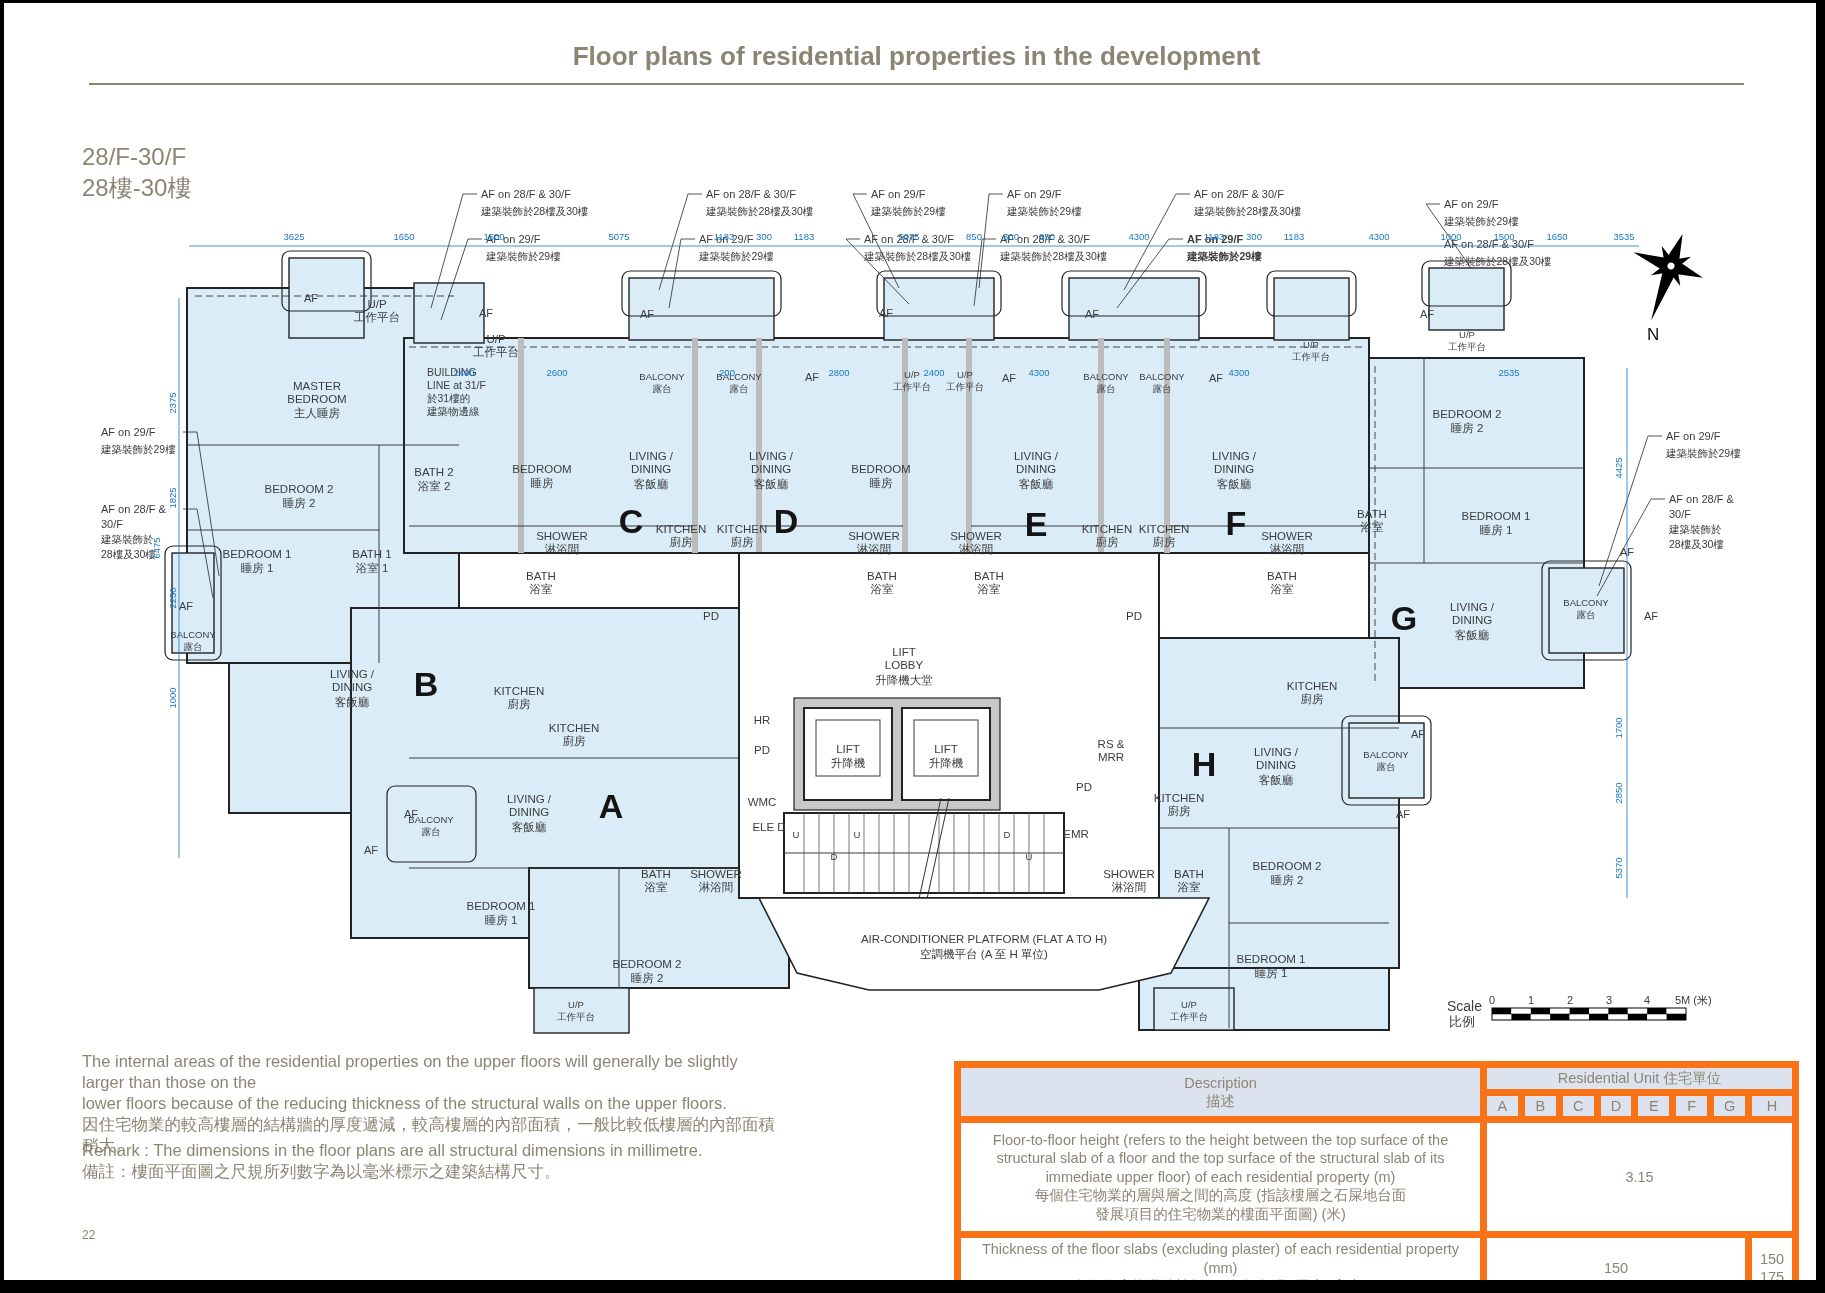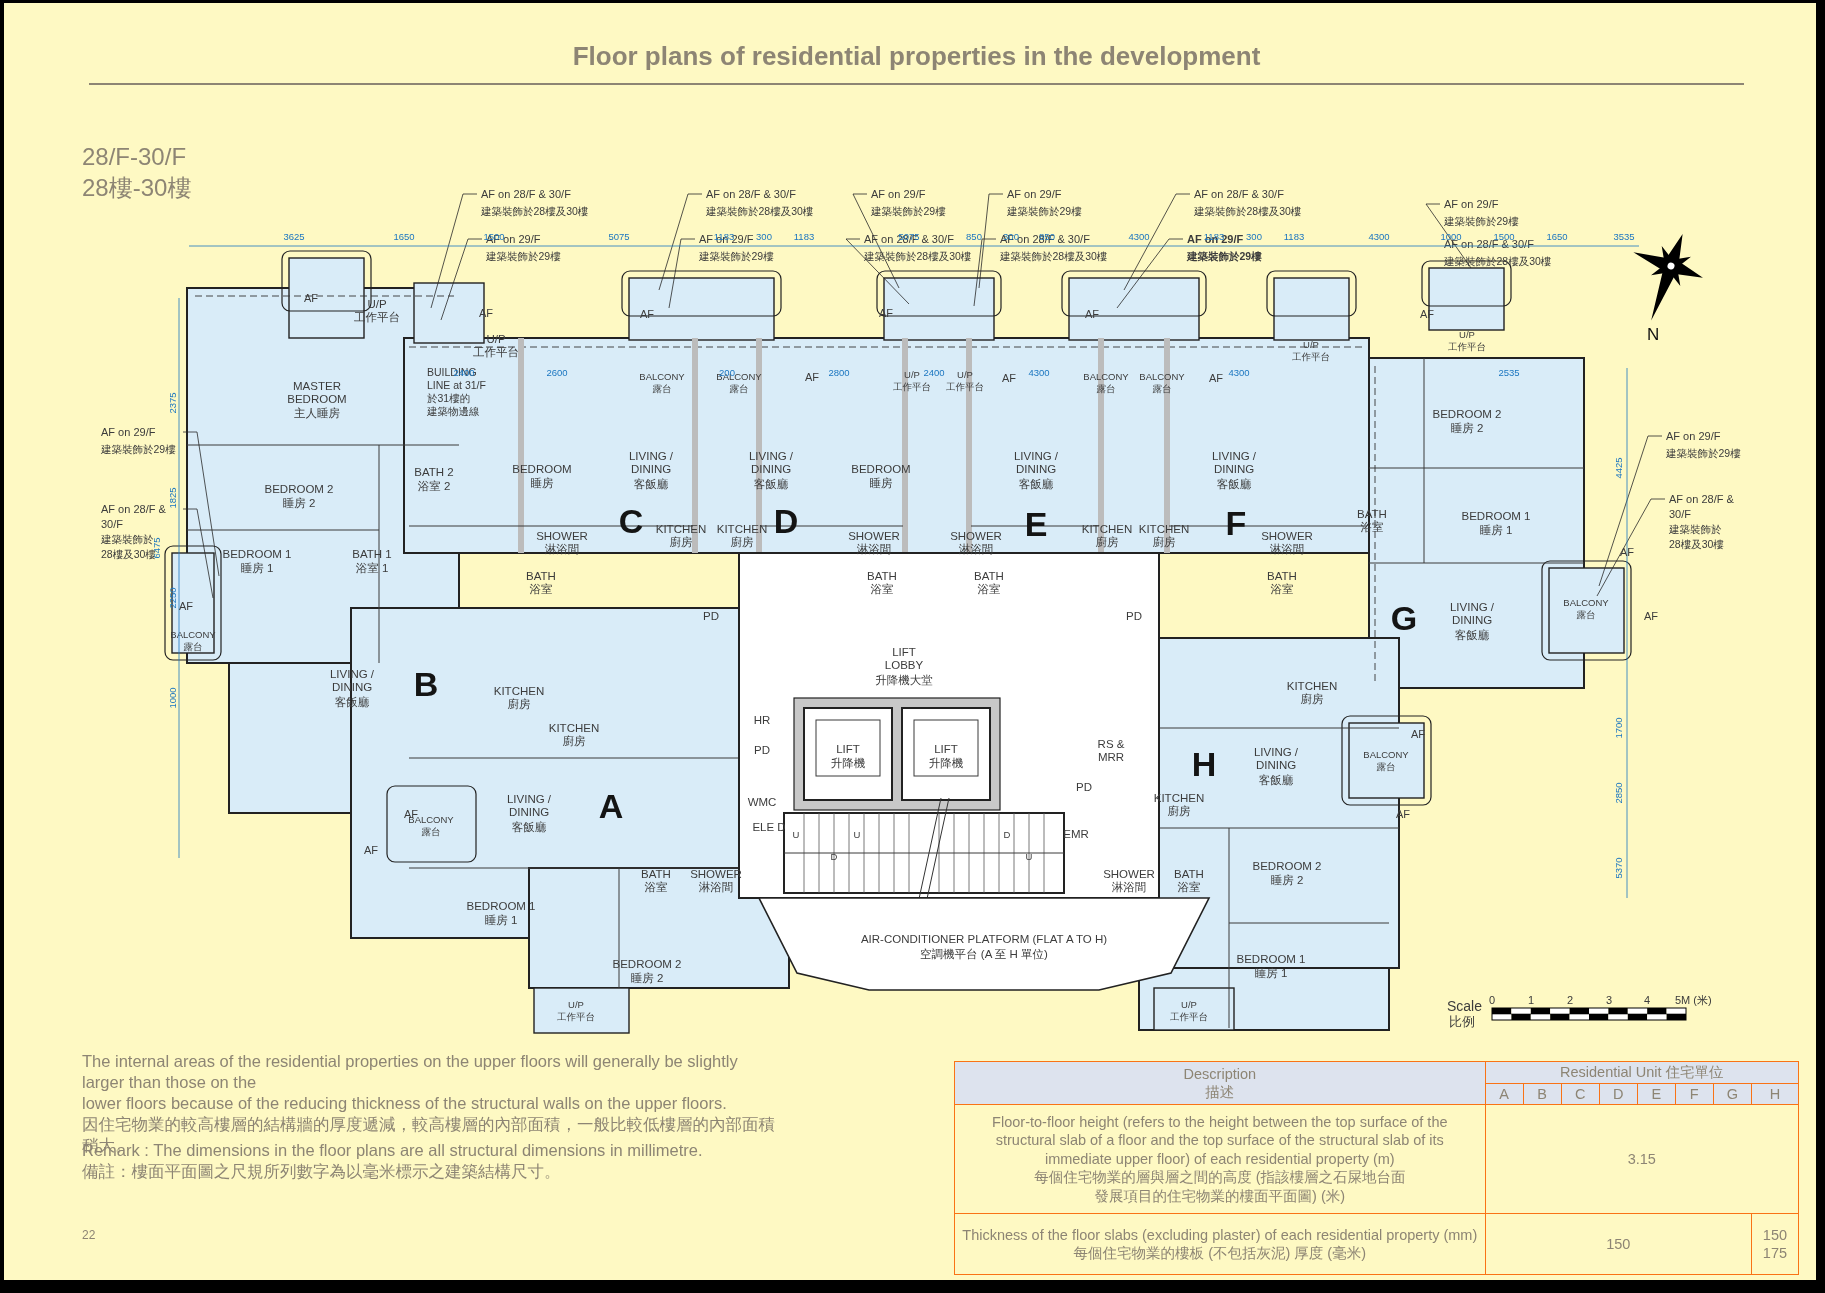--- a/index.html
+++ b/index.html
@@ -1,30 +1,30 @@
 <!DOCTYPE html>
 <html><head>
 <meta charset="utf-8">
 <style>
   html,body{margin:0;padding:0;background:#e8e8e8;}
-  #page{position:relative;width:1825px;height:1293px;background:#fef9c3;box-sizing:border-box;
+  #page{position:relative;width:1825px;height:1293px;background:#ffffff;box-sizing:border-box;
         border-left:4px solid #000;border-top:3px solid #000;border-right:9px solid #000;border-bottom:13px solid #000;
         font-family:"Liberation Sans",sans-serif;overflow:hidden;padding-left:20px;}
   .abs{position:absolute;}
   #title-en{left:85px;top:38px;width:1655px;text-align:center;font-size:26px;font-weight:bold;color:#8d8574;}
   #title-rule{left:85px;top:80px;width:1655px;height:2px;background:#8d8574;}
   #title-zh{left:85px;top:88px;width:1655px;text-align:center;font-size:25px;color:#8d8574;letter-spacing:9px;}
   #floor-label{left:78px;top:138px;font-size:24px;color:#8d8574;line-height:31px;}
   #plan-wrap{left:75px;top:165px;width:1700px;height:880px;}
   #notes{left:78px;top:1048px;width:700px;font-size:16.5px;color:#8d8574;line-height:21px;}
   #remark{left:78px;top:1137px;width:700px;font-size:16.5px;color:#8d8574;line-height:21px;}
   #page-num{left:78px;top:1225px;font-size:12px;color:#8d8574;}
   
   #spec-table{left:950px;top:1058px;width:845px;border-collapse:collapse;color:#8d8574;}
-  #spec-table td,#spec-table th{border:1px solid #f97316;font-weight:normal;text-align:center;vertical-align:middle;
+  #spec-table td,#spec-table th{border:7px solid #f97316;font-weight:normal;text-align:center;vertical-align:middle;
       font-size:14.5px;line-height:18.5px;padding:1px 3px;}
   #spec-table .hd{background:#dde3ee;}
   #spec-table .desc-col{width:530px;}
   #spec-table .u-col{width:38px;}
   #spec-table .h-col{width:47px;}
   
   text{font-family:"Liberation Sans",sans-serif;}
   .rl{font-size:11.5px;fill:#3c3c3c;text-anchor:middle;}
   .rs{font-size:9.5px;fill:#3c3c3c;text-anchor:middle;}
   .ul{font-size:34px;font-weight:bold;fill:#141414;text-anchor:middle;}

